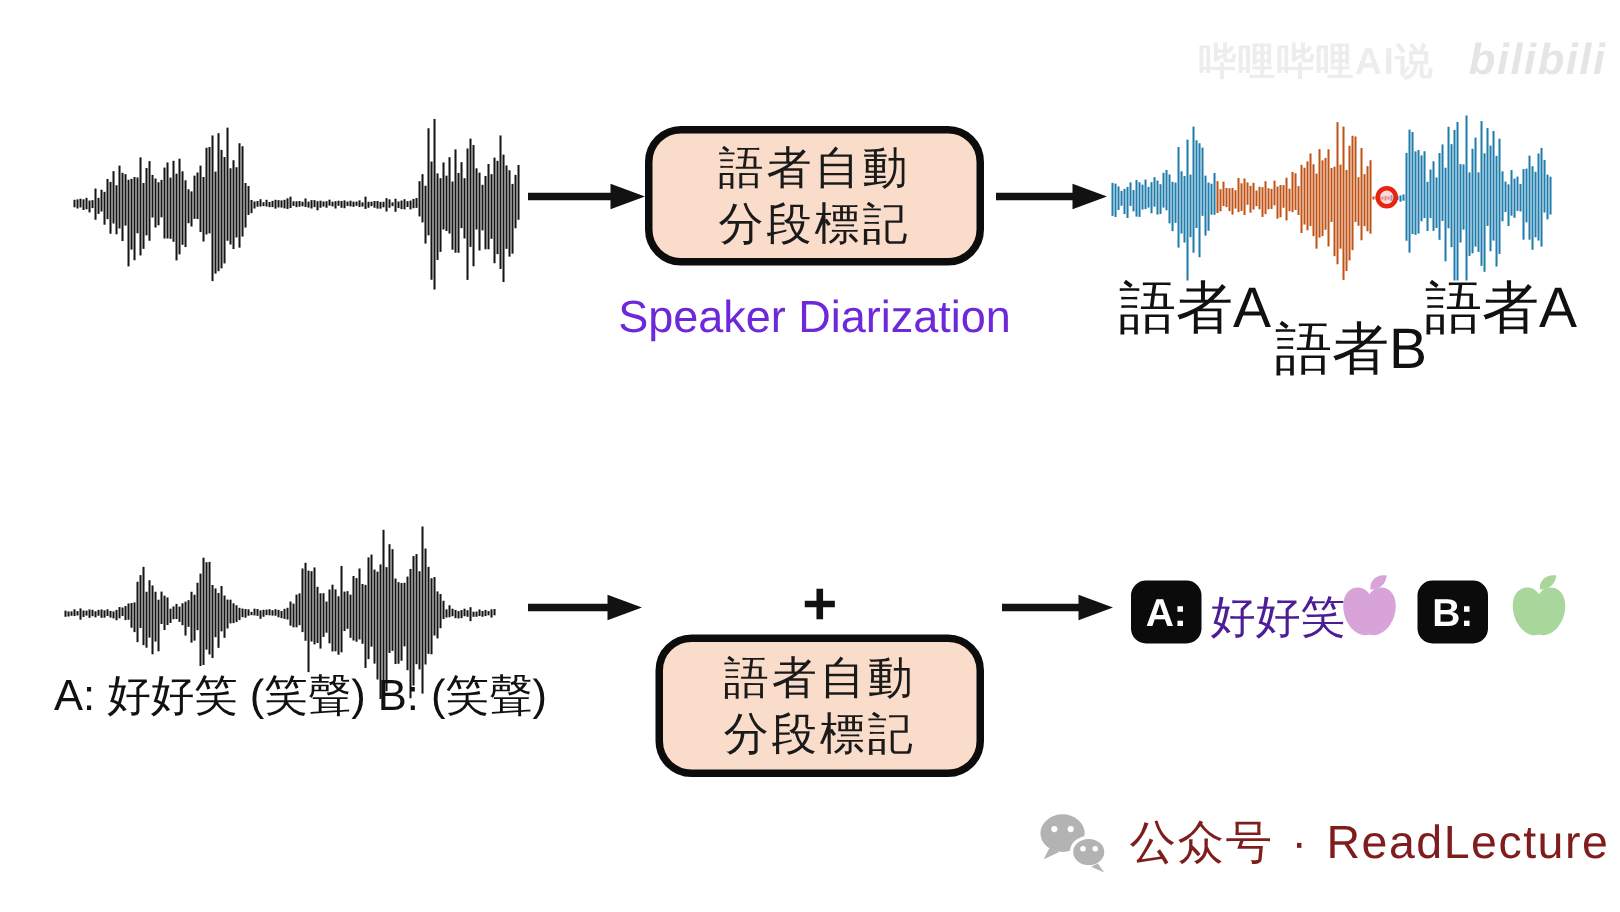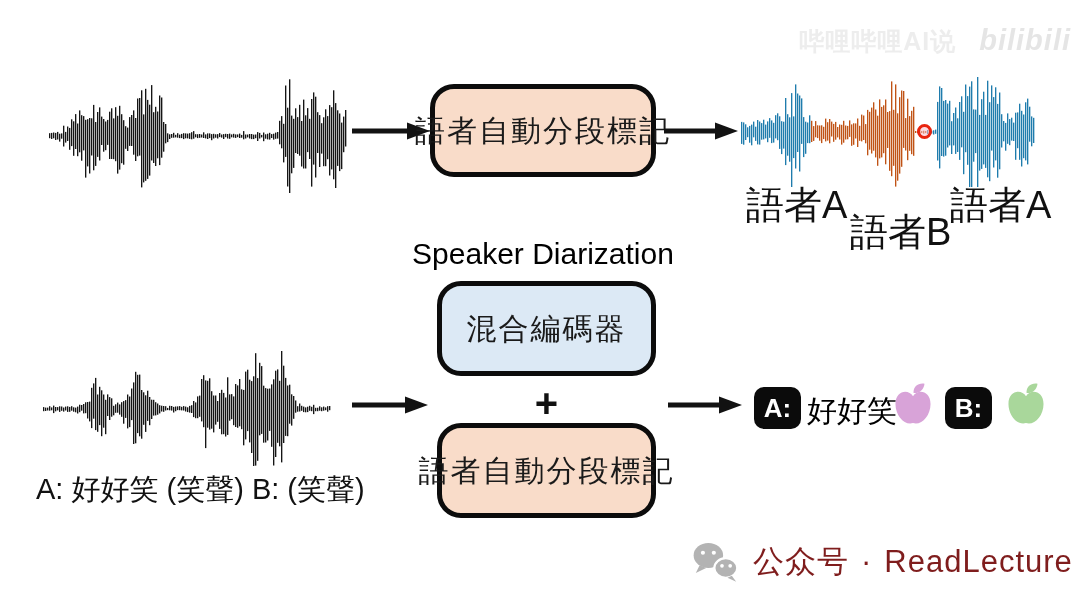--- a/index.html
+++ b/index.html
@@ -5,40 +5,40 @@
   html,body{margin:0;padding:0;}
   body{font-family:"Liberation Sans", sans-serif; background:#e9e9e9;}
   #stage{position:relative;width:1080px;height:608px;background:#ffffff;overflow:hidden;}
   .abs{position:absolute;}
 
   
   .flow-box{
     position:absolute;
     border:5px solid #0c0c0c;
     border-radius:24px;
-    display:flex;flex-direction:row;justify-content:center;align-items:center;
+    display:flex;flex-direction:column;justify-content:center;align-items:center;
     box-sizing:border-box;
   }
   .flow-box .bl{font-size:30px;line-height:37px;color:#1a1a1a;letter-spacing:2px;white-space:nowrap;}
 
-  .caption-en{position:absolute;font-size:30px;color:#000000;white-space:nowrap;text-align:center;margin-top:42px;}
+  .caption-en{position:absolute;font-size:30px;color:#6d28d9;white-space:nowrap;text-align:center;}
   .speaker-label{position:absolute;font-size:38px;color:#111;white-space:nowrap;}
   .caption-cjk{position:absolute;font-size:29px;color:#111;white-space:nowrap;}
   .plus-sign{position:absolute;font-size:40px;font-weight:bold;color:#111;text-align:center;line-height:40px;}
 
   .arrow{position:absolute;}
   .arrow svg{display:block;}
   .arrow line{stroke:#121212;stroke-width:5;}
   .arrow polygon{fill:#121212;}
 
   .badge{
     position:absolute;width:47px;height:42px;border-radius:10px;background:#0b0b0b;
     color:#fff;font-size:26px;font-weight:bold;display:flex;align-items:center;justify-content:center;
   }
-  .out-text{position:absolute;font-size:30px;color:#000000;white-space:nowrap;}
+  .out-text{position:absolute;font-size:30px;color:#4c1d95;white-space:nowrap;}
 
   .ring{
     position:absolute;width:15px;height:15px;border-radius:50%;
     border:3.5px solid #E8240F;background:rgba(250,190,200,.55);box-sizing:border-box;
   }
 
   
   .wm-top{position:absolute;left:846px;top:24px;width:225px;display:flex;align-items:baseline;gap:23px;justify-content:flex-end;}
   .wm-top .cn{font-size:25px;font-weight:bold;color:rgba(195,195,195,0.30);letter-spacing:1px;white-space:nowrap;}
   .wm-top .logo{font-size:29px;font-weight:bold;color:rgba(200,200,200,0.48);letter-spacing:1px;font-style:italic;white-space:nowrap;}
@@ -522,33 +522,29 @@
       <rect x="271.0" y="54.8" width="1.35" height="9.3" fill="#151515"></rect>
       <rect x="273.0" y="57.8" width="1.35" height="3.4" fill="#151515"></rect>
       <rect x="275.0" y="57.7" width="1.35" height="3.5" fill="#151515"></rect>
       <rect x="277.0" y="56.3" width="1.35" height="4.4" fill="#151515"></rect>
       <rect x="279.0" y="57.3" width="1.35" height="3.9" fill="#151515"></rect>
       <rect x="281.0" y="56.6" width="1.35" height="4.1" fill="#151515"></rect>
       <rect x="283.0" y="57.4" width="1.35" height="2.8" fill="#151515"></rect>
       <rect x="285.0" y="56.2" width="1.35" height="5.5" fill="#151515"></rect>
       <rect x="287.0" y="56.0" width="1.35" height="4.2" fill="#151515"></rect>
     </svg>
-  <div class="caption-cjk" style="left:36px;top:470px;">A: 好好笑 (笑聲) B: (笑聲)</div>
+  <div class="caption-cjk" style="left:36px;top:444px;">A: 好好笑 (笑聲) B: (笑聲)</div>
 
   <div class="arrow" style="left:352px;top:395px;">
     <svg width="78" height="20" viewBox="0 0 78 20">
         <line x1="0" y1="10" x2="55" y2="10"></line>
         <polygon points="53,1.5 76,10 53,18.5"></polygon>
       </svg>
   </div>
 
-  <div class="flow-box" style="left: 437px; top: 281px; width: 219px; height: 95px; background: rgb(220, 233, 245);">
-    <span class="bl">混合</span>
-    <span class="bl">編碼器</span>
-  </div>
 
   <div class="plus-sign" style="left:437px;top:383px;width:219px;">+</div>
 
   <div class="flow-box" style="left: 437px; top: 423px; width: 219px; height: 95px; background: rgb(249, 220, 201);">
     <span class="bl">語者自動</span>
     <span class="bl">分段標記</span>
   </div>
 
   <div class="arrow" style="left:668px;top:395px;">
     <svg width="76" height="20" viewBox="0 0 76 20">

